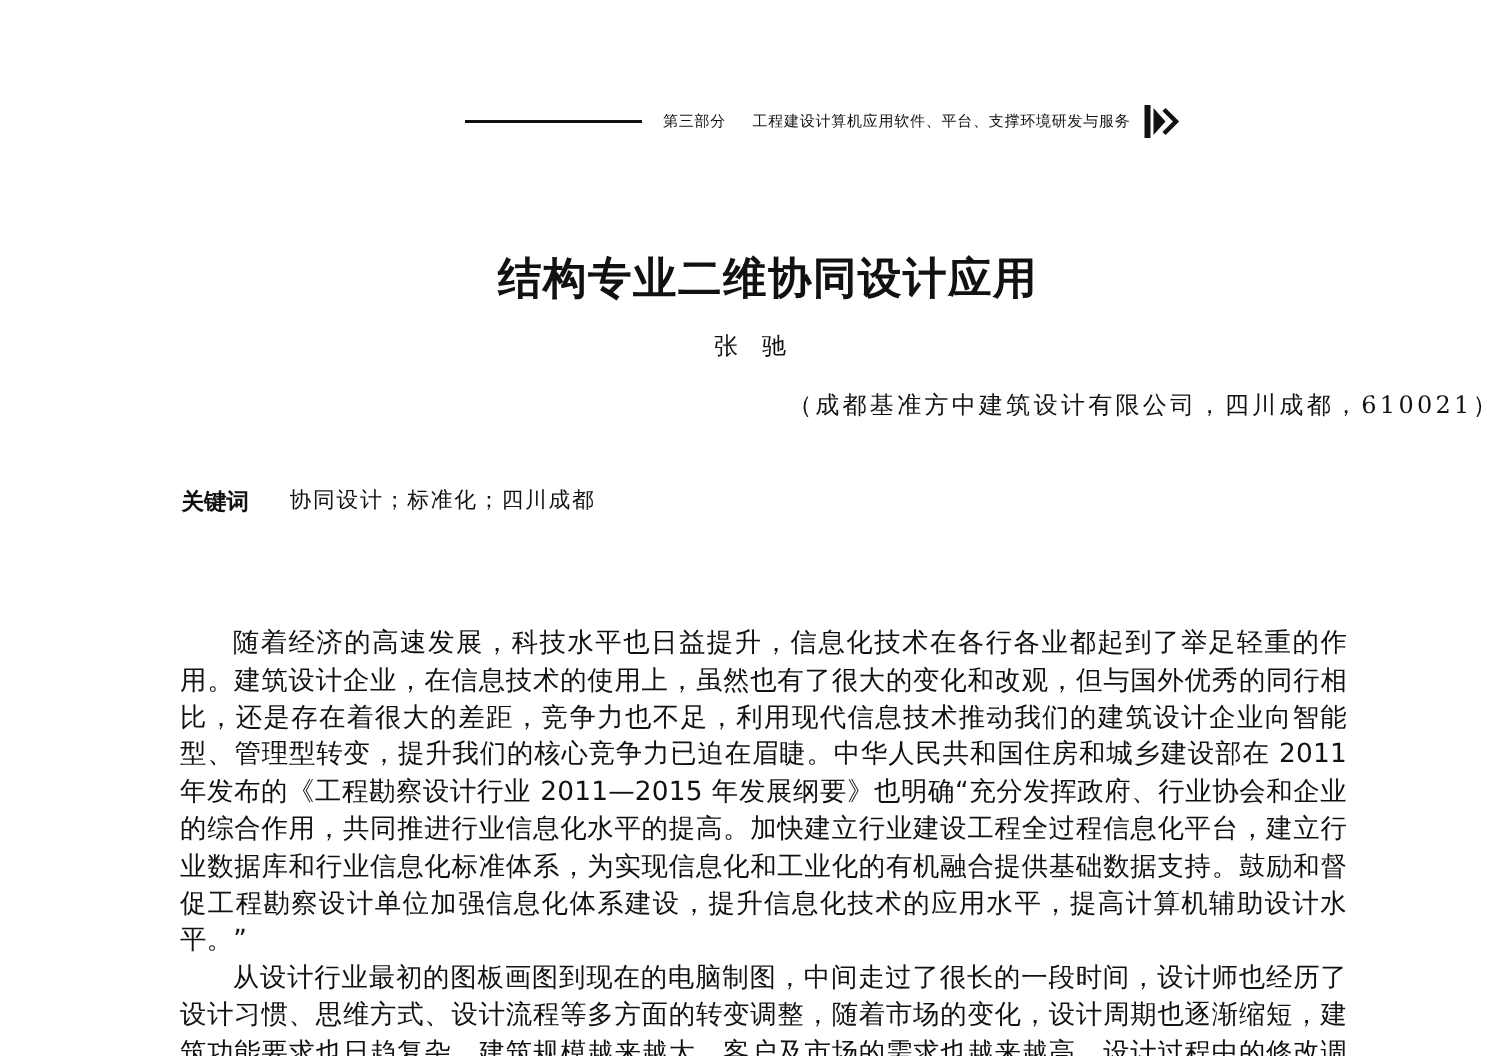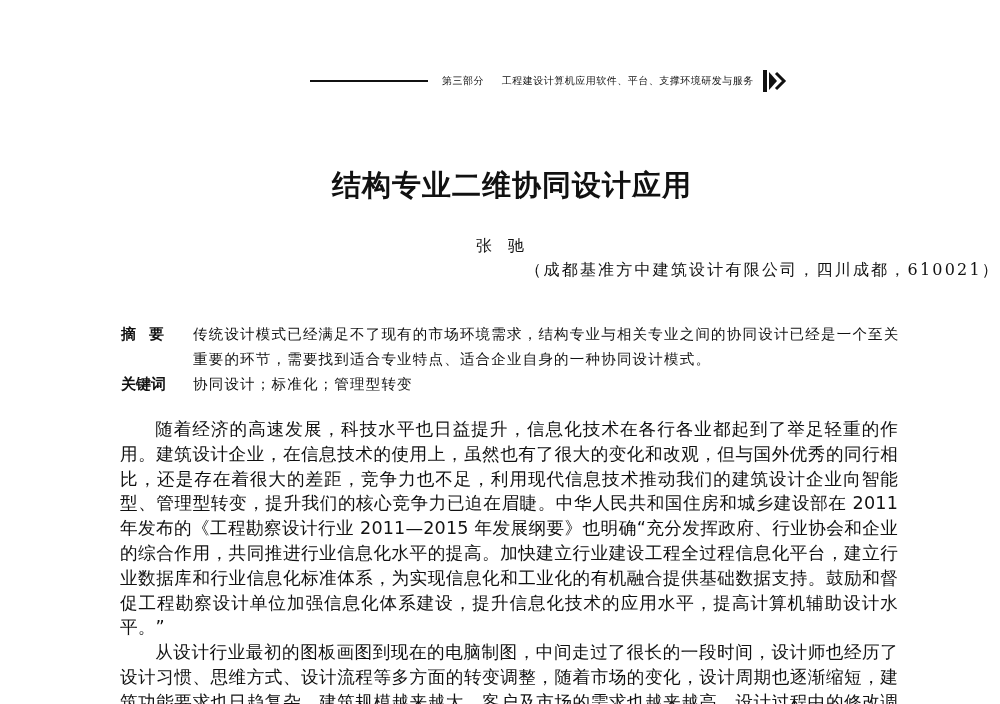--- a/index.html
+++ b/index.html
@@ -22,21 +22,21 @@
   .running-header .section .part { margin-right: 14px; }
   .running-header .marker {
     margin-left: 8px; display: flex; align-items: center; height: 24px;
   }
   .title {
     position: absolute; top: 166px; left: 12px; width: 1000px; text-align: center;
     font-family: "DejaVu Sans", sans-serif; font-weight: bold;
     font-size: 29px; letter-spacing: 1px; color: #111;
   }
   .author {
-    position: absolute; top: 236px; left: 0; width: 1000px; text-align: center;
+    position: absolute; top: 221px; left: 0; width: 1000px; text-align: center;
     font-size: 16px; letter-spacing: 16px; padding-left: 16px; box-sizing: border-box;
   }
   .affiliation {
     position: absolute; top: 260px; left: 0; width: 1000px; text-align: right;
     font-size: 16px; letter-spacing: 2.2px;
   }
   .abstract {
     position: absolute; top: 322px; left: 121px; width: 780px;
     font-size: 14.5px; line-height: 25px;
   }
@@ -72,25 +72,21 @@
     </svg>
   </div>
 </div>
 
 <div class="title">结构专业二维协同设计应用</div>
 <div class="author">张驰</div>
 <div class="affiliation">（成都基准方中建筑设计有限公司，四川成都，610021）</div>
 
 <div class="abstract">
   <div class="meta-row">
-    <span class="meta-label spaced">摘要</span>
-    <span class="meta-text">传统设计模式已经满足不了现有的市场环境需求，结构专业与相关专业之间的协同设计已经是一个至关重要的环节，需要找到适合专业特点、适合企业自身的一种协同设计模式。</span>
-  </div>
-  <div class="meta-row">
     <span class="meta-label">关键词</span>
-    <span class="meta-text">协同设计；标准化；管理型转变</span>
+    <span class="meta-text">协同设计；标准化；四川成都</span>
   </div>
 </div>
 
 <div class="body-text">
   <p>随着经济的高速发展，科技水平也日益提升，信息化技术在各行各业都起到了举足轻重的作用。建筑设计企业，在信息技术的使用上，虽然也有了很大的变化和改观，但与国外优秀的同行相比，还是存在着很大的差距，竞争力也不足，利用现代信息技术推动我们的建筑设计企业向智能型、管理型转变，提升我们的核心竞争力已迫在眉睫。中华人民共和国住房和城乡建设部在 2011 年发布的《工程勘察设计行业 2011—2015 年发展纲要》也明确“充分发挥政府、行业协会和企业的综合作用，共同推进行业信息化水平的提高。加快建立行业建设工程全过程信息化平台，建立行业数据库和行业信息化标准体系，为实现信息化和工业化的有机融合提供基础数据支持。鼓励和督促工程勘察设计单位加强信息化体系建设，提升信息化技术的应用水平，提高计算机辅助设计水平。”</p>
   <p>从设计行业最初的图板画图到现在的电脑制图，中间走过了很长的一段时间，设计师也经历了设计习惯、思维方式、设计流程等多方面的转变调整，随着市场的变化，设计周期也逐渐缩短，建筑功能要求也日趋复杂，建筑规模越来越大，客户及市场的需求也越来越高，设计过程中的修改调整相应也趋于频</p>
 </div>
 
 </body></html>

